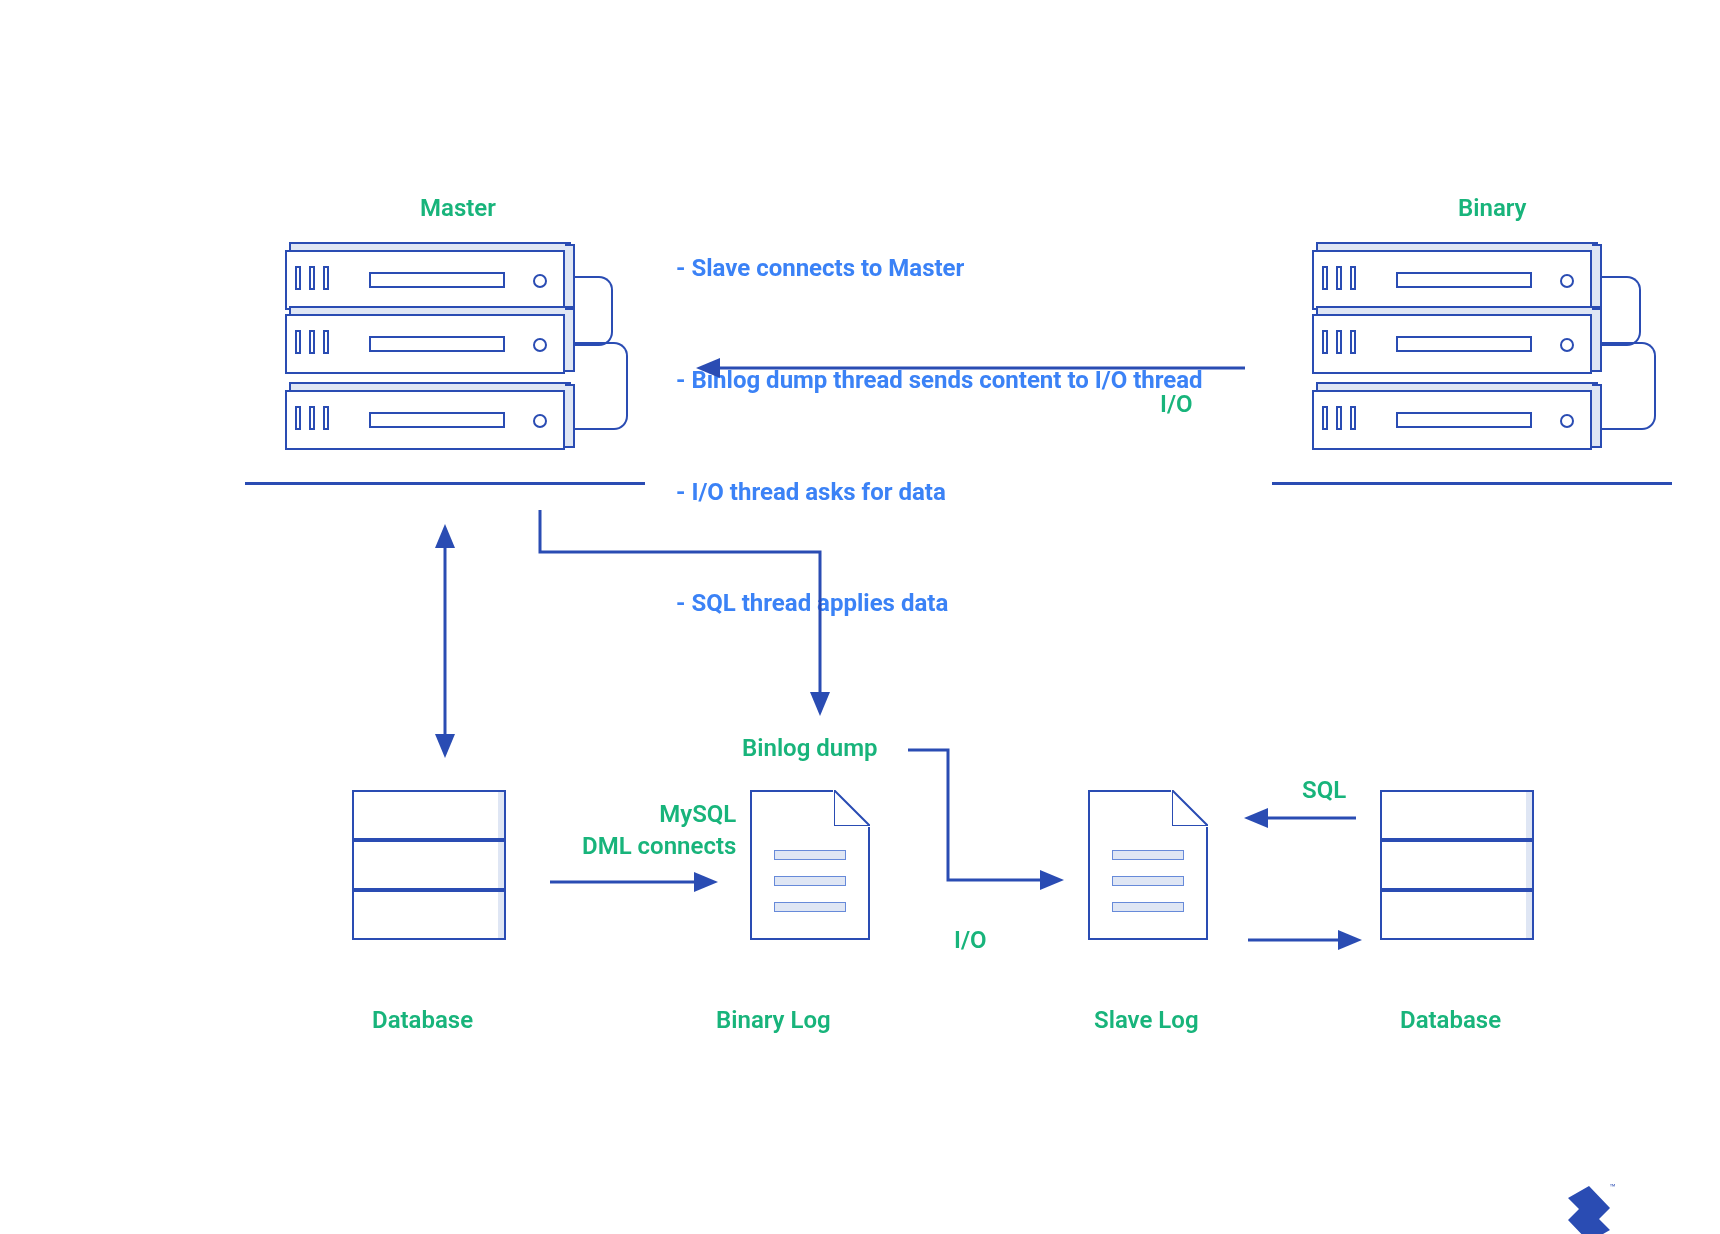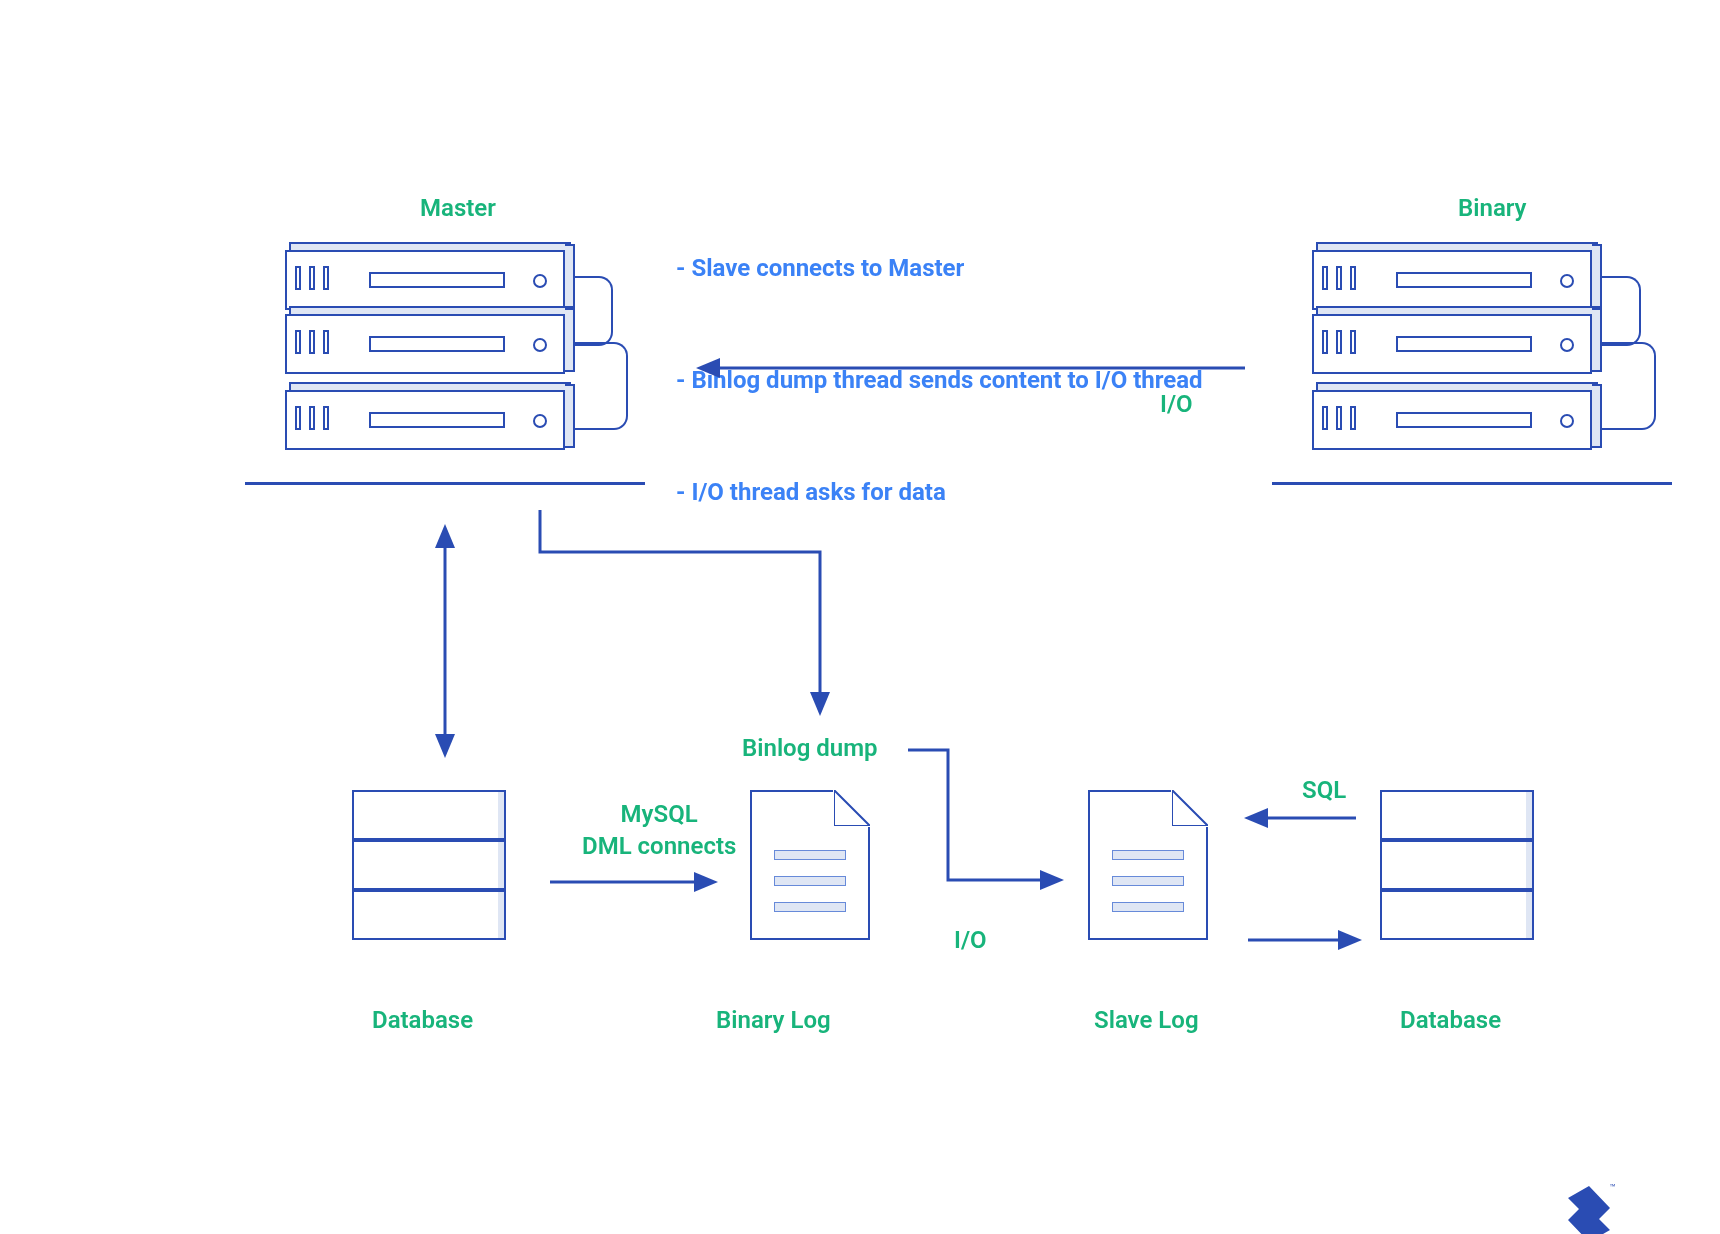--- a/index.html
+++ b/index.html
@@ -42,20 +42,21 @@
 
 <div class="canvas">
 
   <div class="lbl green" style="left:320px;top:178px">Master</div>
   <div class="lbl green" style="left:1358px;top:178px">Binary</div>
 
   <div class="lbl blue" style="left:576px;top:160px;white-space:pre">
     <div>- Slave connects to Master</div>
     <div>- Binlog dump thread sends content to I/O thread</div>
     <div>- I/O thread asks for data</div>
+    <div>- SQL thread applies data</div>
   </div>
 
   <div class="server-stack" style="left:185px;top:234px">
     <div class="srv" style="top:0">
         <div class="top"></div>
         <div class="dots"><span></span><span></span><span></span></div>
         <div class="slot"></div>
         <div class="led"></div>
       </div>
     <div class="srv" style="top:64px">
@@ -128,21 +129,21 @@
       <div class="seg" style="top:100px"></div>
   </div>
 
   <div class="lbl green" style="left:272px;top:990px">Database</div>
   <div class="lbl green" style="left:616px;top:990px">Binary Log</div>
   <div class="lbl green" style="left:994px;top:990px">Slave Log</div>
   <div class="lbl green" style="left:1300px;top:990px">Database</div>
 
   <div class="lbl green" style="left:1060px;top:374px">I/O</div>
   <div class="lbl green" style="left:642px;top:718px">Binlog dump</div>
-  <div class="lbl green" style="left:482px;top:782px;text-align:center;line-height:1.35">
+  <div class="lbl green" style="left:482px;top:782px;text-align:right;line-height:1.35">
     <div>MySQL</div>
       <div>DML connects</div>
   </div>
   <div class="lbl green" style="left:854px;top:910px">I/O</div>
   <div class="lbl green" style="left:1202px;top:760px">SQL</div>
 
   <svg class="arrows">
 
     <line x1="1145" y1="352" x2="614" y2="352"></line>
     <polygon class="head" points="596,352 620,342 620,362"></polygon>

